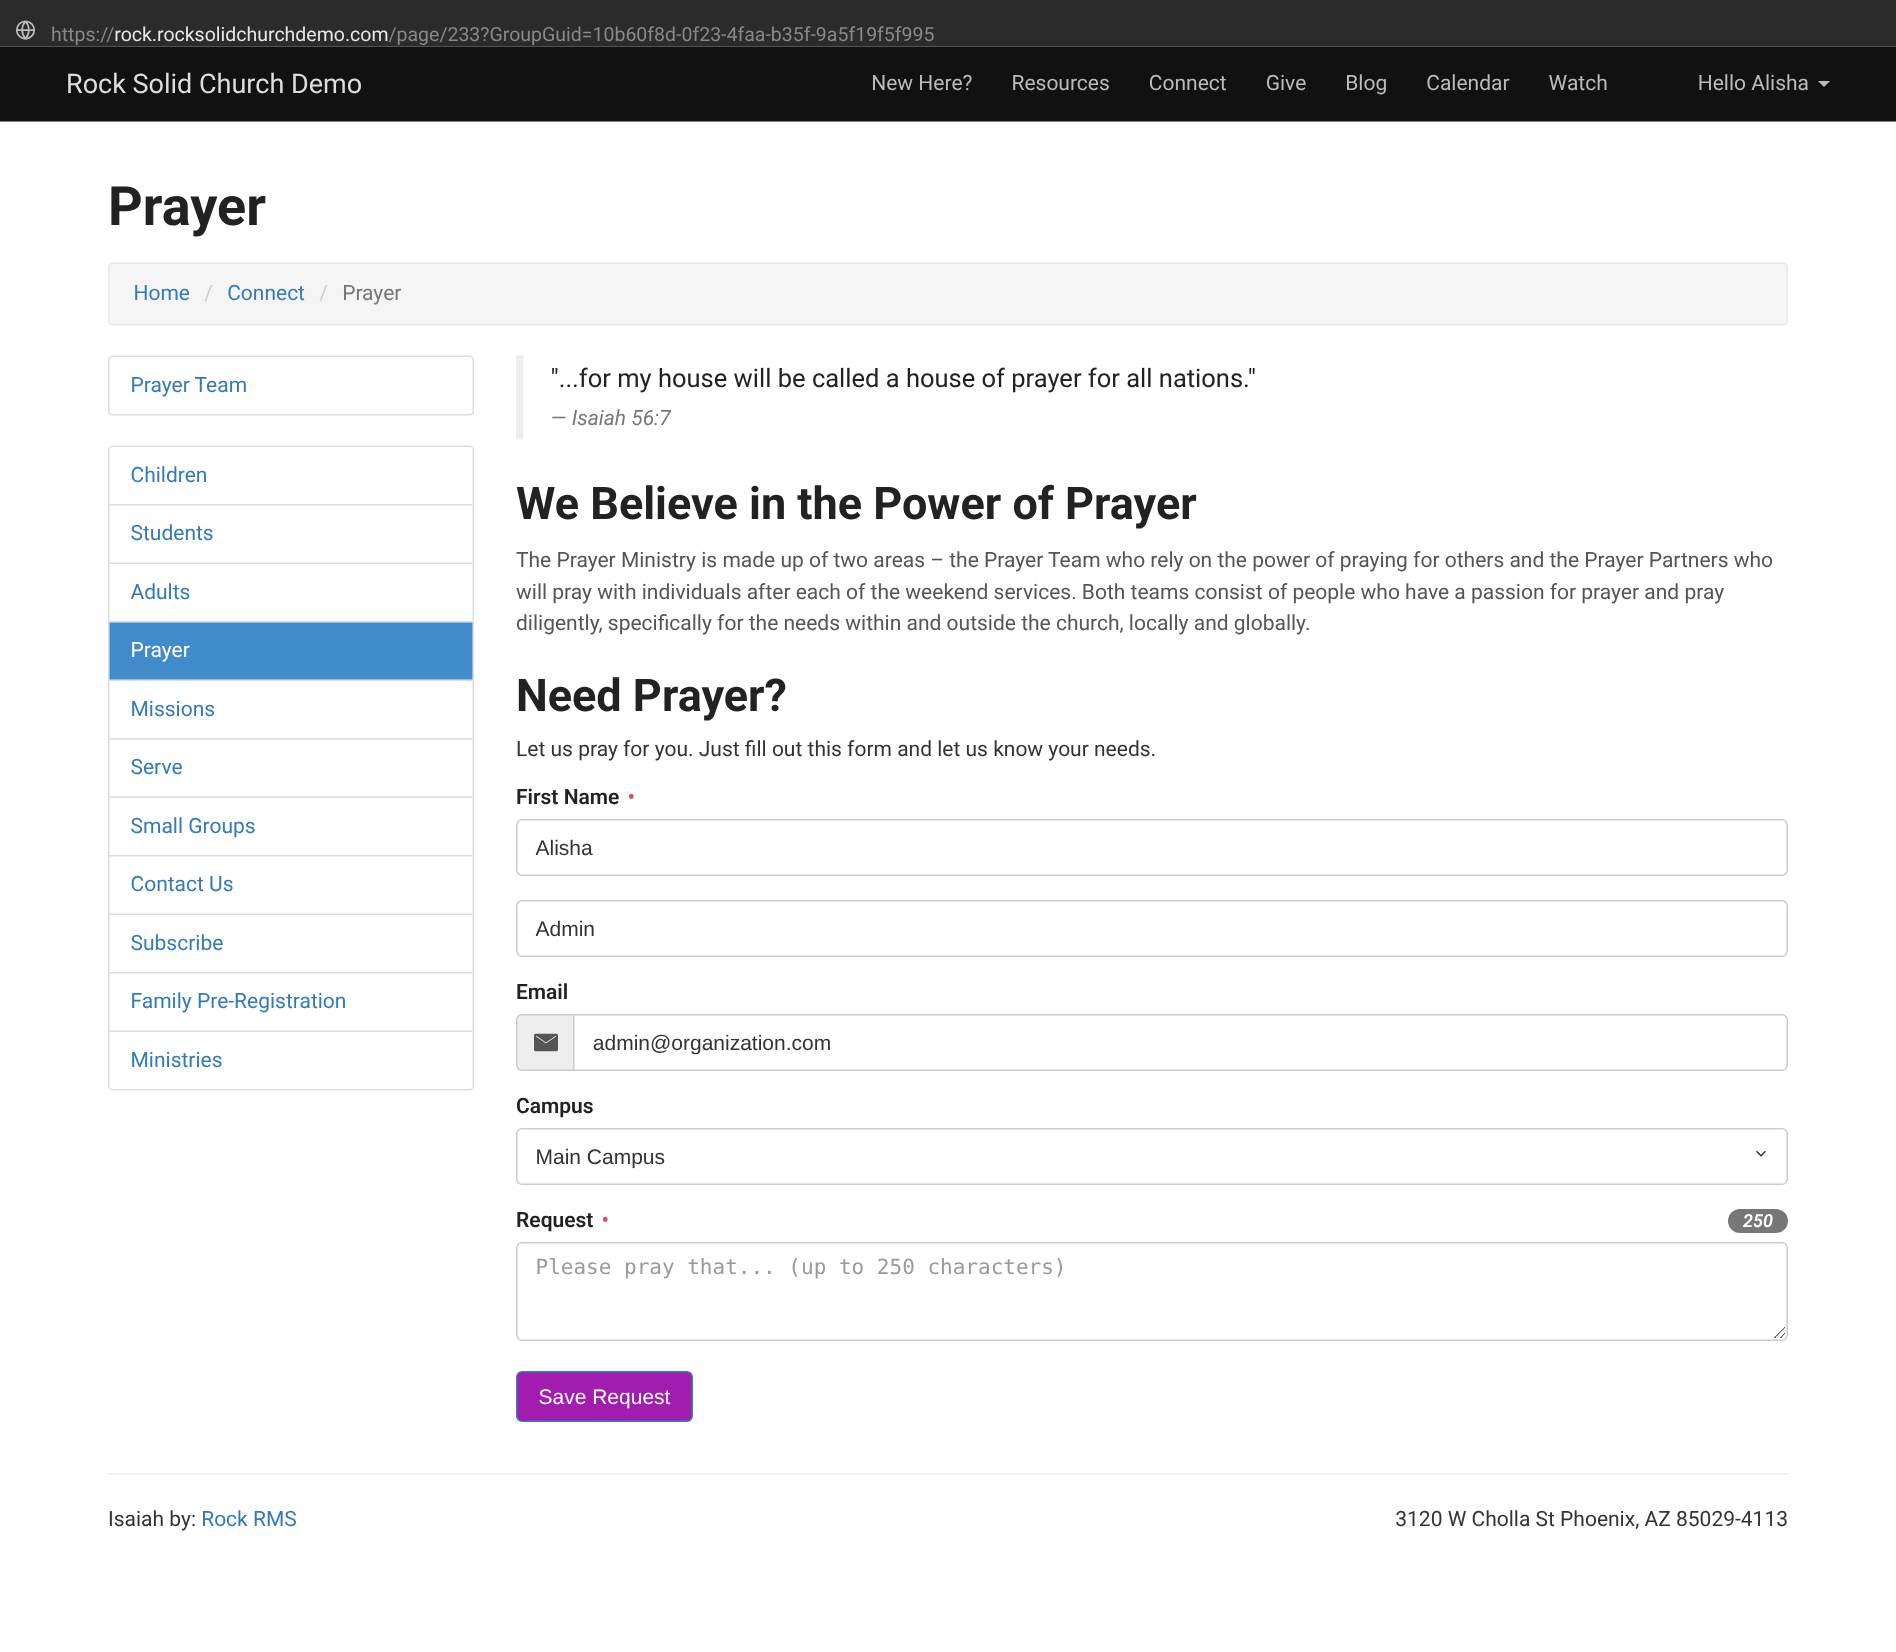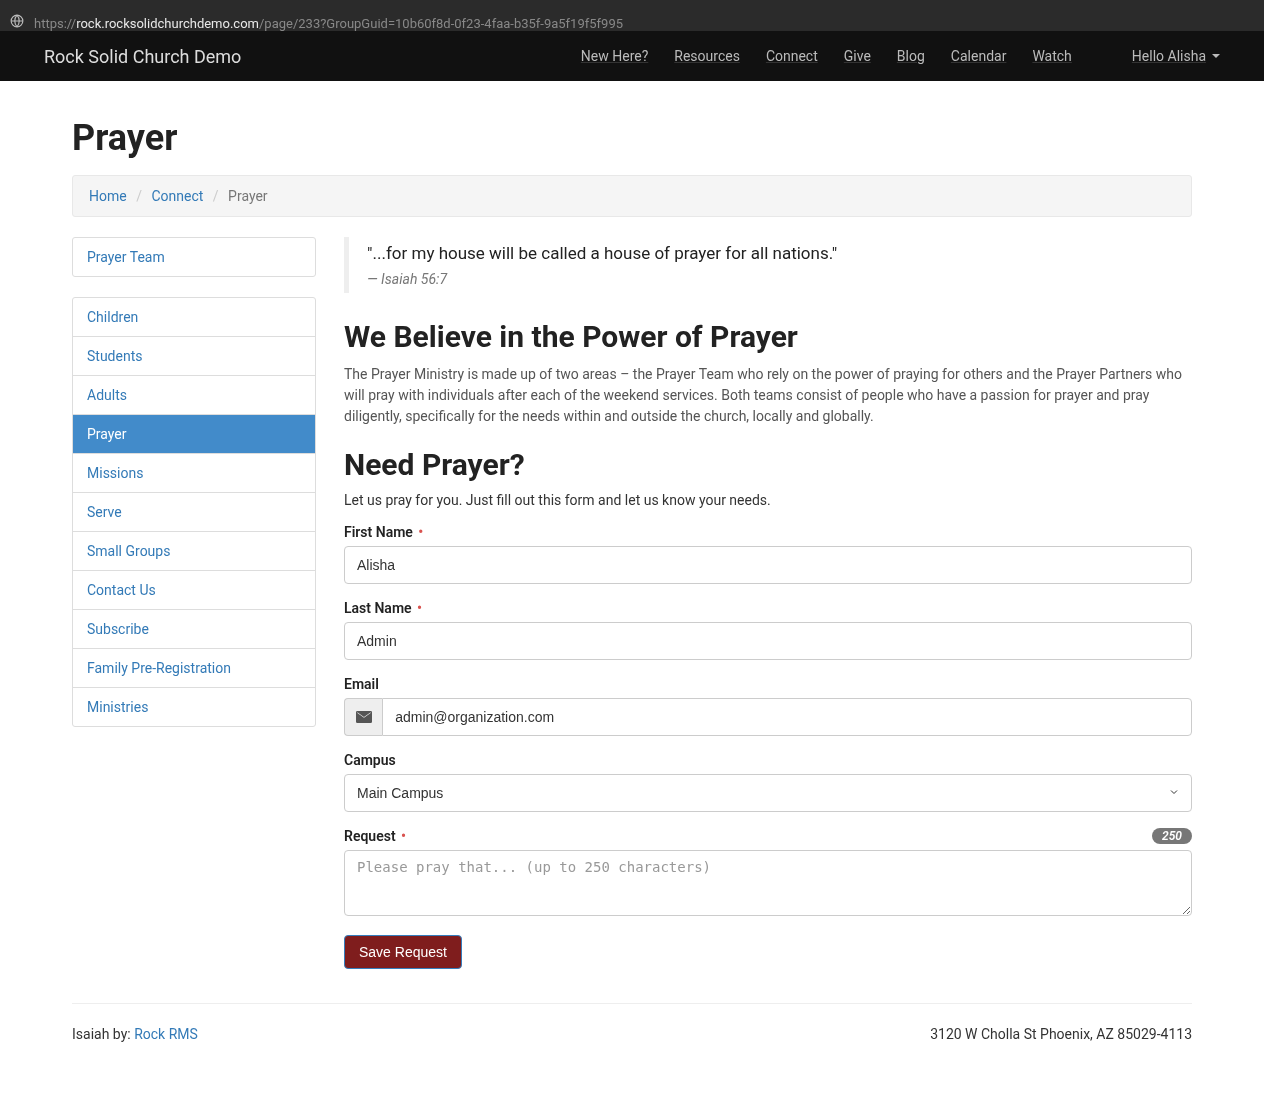--- a/index.html
+++ b/index.html
@@ -63,21 +63,21 @@
 .input-group { display: flex; }
 .input-addon { background: #eee; border: 1px solid #ccc; border-right: none; border-radius: 4px 0 0 4px; width: 40px; display: flex; align-items: center; justify-content: center; color: #555; }
 .input-group .form-control { border-radius: 0 4px 4px 0; }
 
 .select-wrap { position: relative; }
 .select-wrap .chevron { position: absolute; right: 12px; top: 50%; transform: translateY(-50%); pointer-events: none; color: #333; }
 
 .label-row { display: flex; justify-content: space-between; align-items: center; margin-bottom: 6px; }
 .badge { background: #777; color: #fff; border-radius: 10px; padding: 1px 10px; font-size: 12px; font-weight: 600; font-style: italic; }
 
-.btn-primary { background: #7f1d1d; color: #fff; border: 1px solid #357ebd; padding: 8px 14px; border-radius: 4px; font-size: 14px; cursor: pointer; }
+.btn-primary { background: #a21caf; color: #fff; border: 1px solid #357ebd; padding: 8px 14px; border-radius: 4px; font-size: 14px; cursor: pointer; }
 
 
 .footer { border-top: 1px solid #eee; margin-top: 34px; padding: 22px 0 40px; display: flex; justify-content: space-between; color: #333; font-size: 14px; }
 .footer .powered { color: #333; }
 .footer .powered a { color: #337ab7; }
 
 .envelope-icon { width: 16px; height: 12px; }
 </style>
 </head>
 <body>
@@ -89,21 +89,21 @@
         <path d="M2 12h20M12 2a15 15 0 010 20M12 2a15 15 0 000 20"></path>
       </svg>
   </span>
   <span class="url">
     <span>https://</span><span class="host">rock.rocksolidchurchdemo.com</span><span>/page/233?GroupGuid=10b60f8d-0f23-4faa-b35f-9a5f19f5f995</span>
   </span>
 </div>
 
 <div class="topnav">
   <div class="brand">Rock Solid Church Demo</div>
-  <div style="display:flex;align-items:center;gap:60px;text-decoration:underline;">
+  <div style="display:flex;align-items:center;gap:60px;">
     <div class="nav-links">
       <span class="nav-link">New Here?</span>
       <span class="nav-link">Resources</span>
       <span class="nav-link">Connect</span>
       <span class="nav-link">Give</span>
       <span class="nav-link">Blog</span>
       <span class="nav-link">Calendar</span>
       <span class="nav-link">Watch</span>
     </div>
     <div class="nav-right">
@@ -181,21 +181,20 @@
       <h2 class="big">Need Prayer?</h2>
       <p class="sub">Let us pray for you. Just fill out this form and let us know your needs.</p>
 
       
       <div class="form-group">
         <label class="form-label"><span>First Name</span> <span class="req">•</span></label>
         <input class="form-control" value="Alisha" style="">
       </div>
 
       <div class="form-group">
-        <label class="form-label"><span>Last Name</span> <span class="req">•</span></label>
         <input class="form-control" value="Admin" style="">
       </div>
 
       <div class="form-group">
         <label class="form-label">Email</label>
         <div class="input-group">
           <span class="input-addon">
             <svg class="envelope-icon" viewBox="0 0 24 18" fill="#555">
                 <path d="M2 0h20a2 2 0 012 2v14a2 2 0 01-2 2H2a2 2 0 01-2-2V2a2 2 0 012-2zm10 9L2 2v1l10 7 10-7V2L12 9z"></path>
               </svg>

